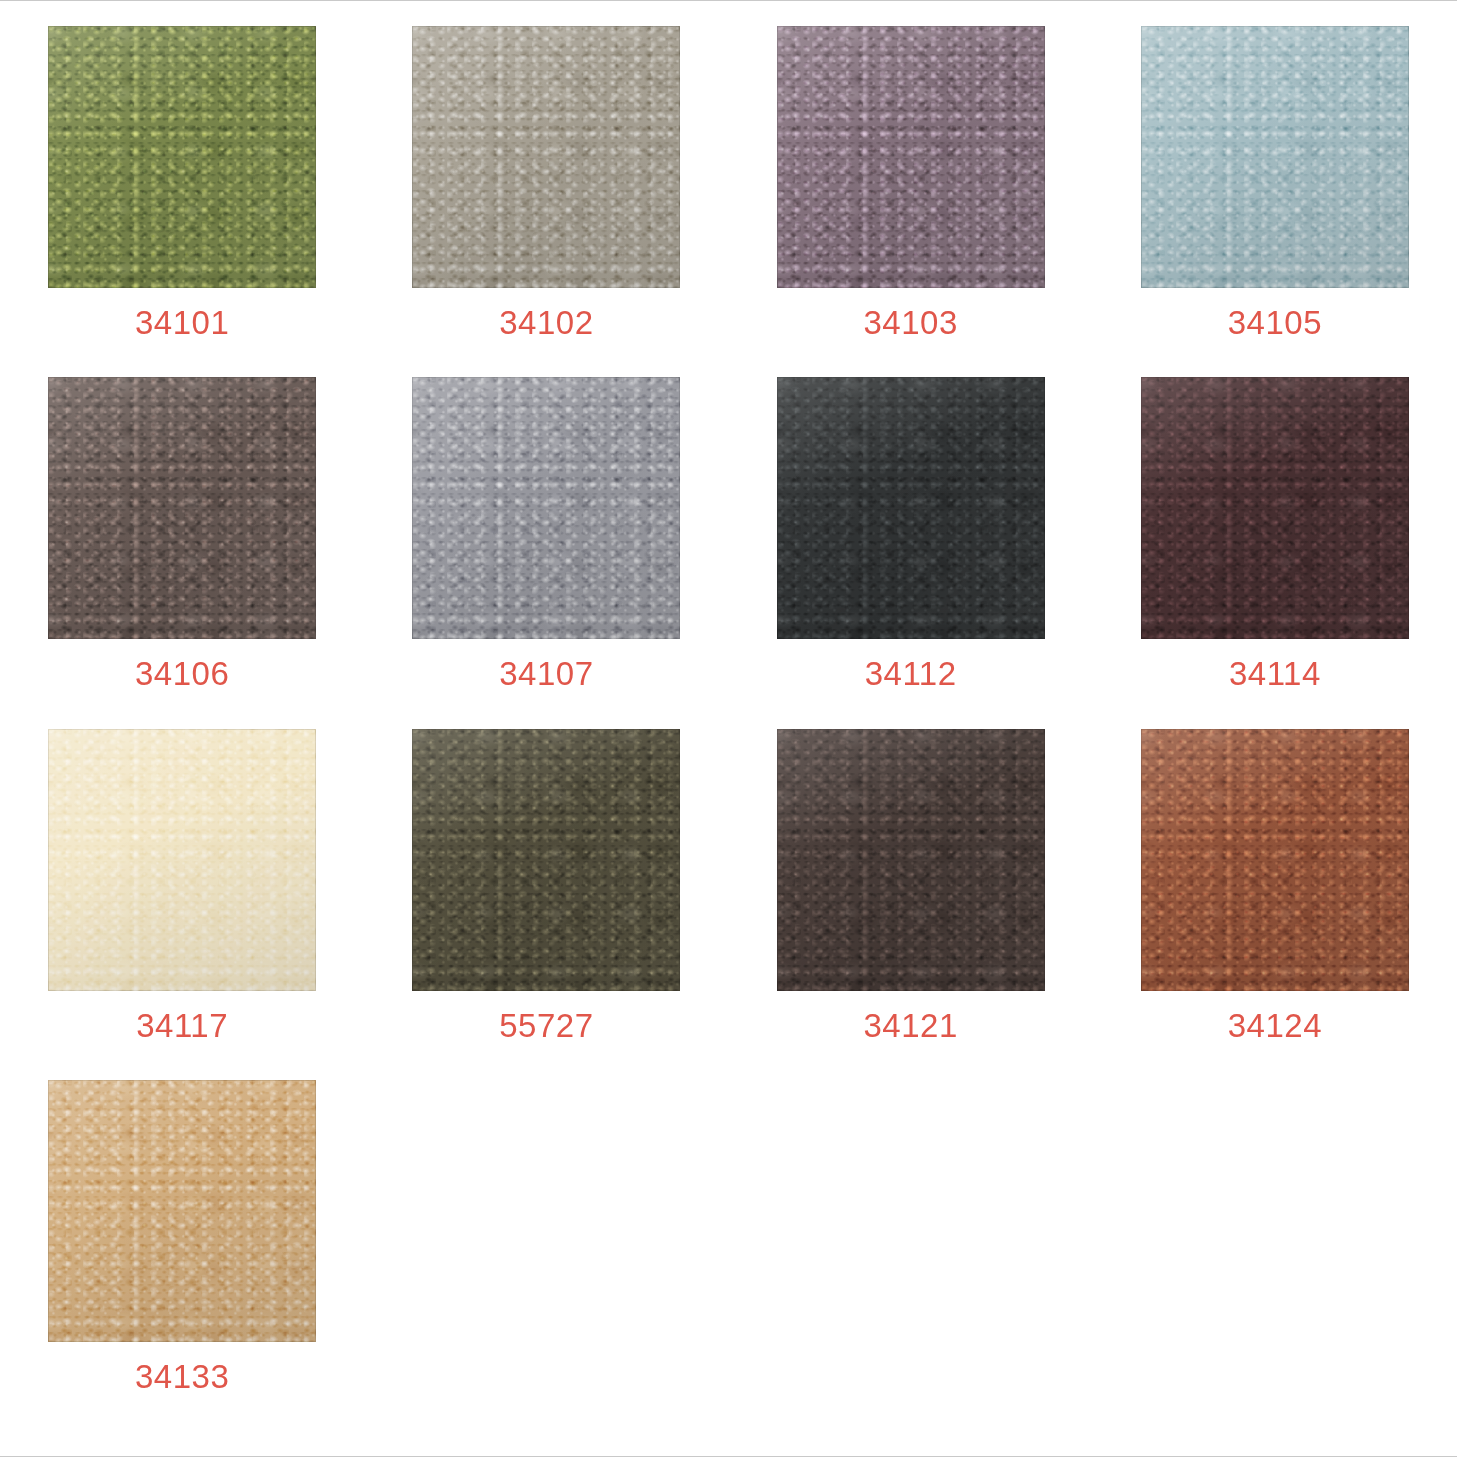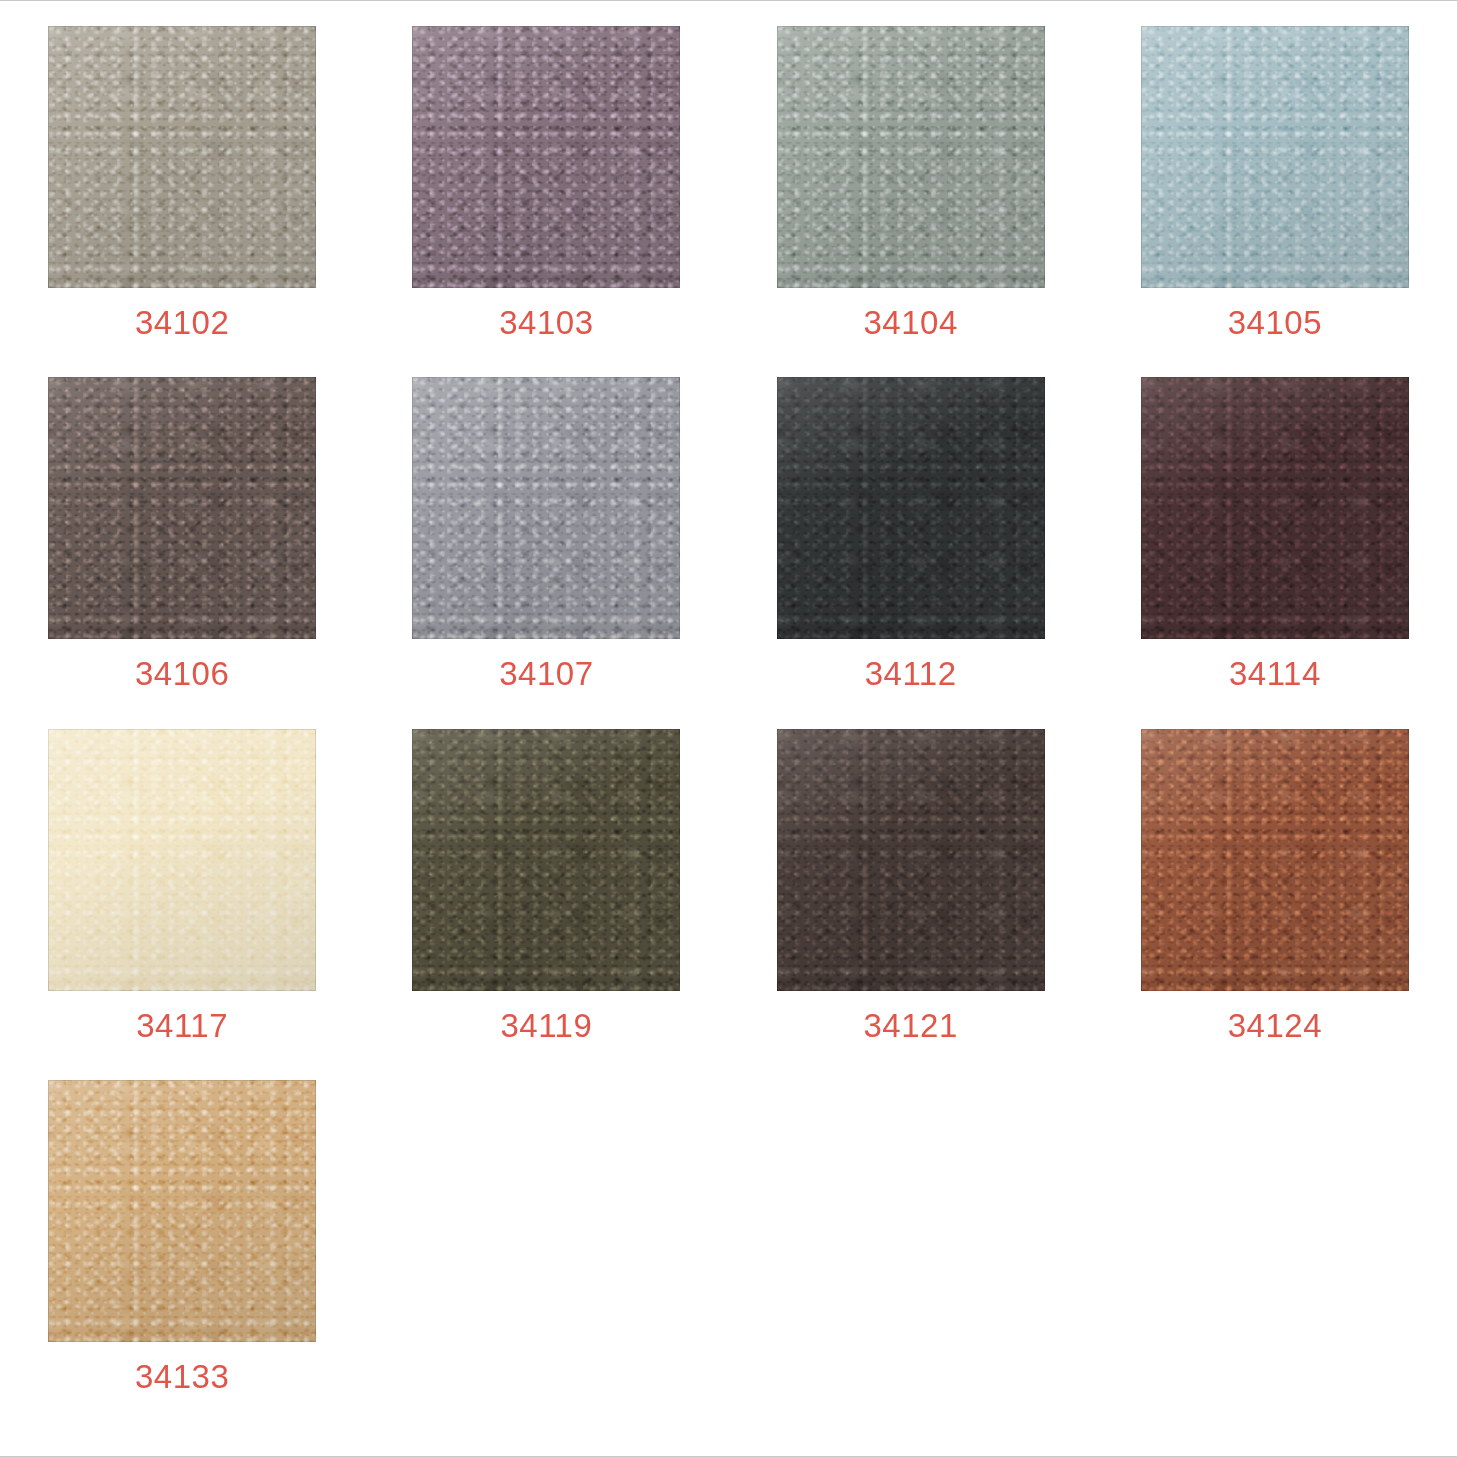--- a/index.html
+++ b/index.html
@@ -127,47 +127,47 @@
 </style>
 </head>
 <body>
 
 <div id="page">
 
   <div class="edge-rule top"></div>
 
   <div id="swatch-grid">
       <div class="swatch-cell">
+        <div class="swatch-chip" style="background-color: rgb(125, 138, 79);">
+          <div class="grain"></div>
+          <div class="grain2"></div>
+          <div class="grain3"></div>
+          <div class="sheen"></div>
+        </div>
+        <div class="swatch-label">34101</div>
+      </div>
+      <div class="swatch-cell">
         <div class="swatch-chip" style="background-color: rgb(169, 163, 150);">
           <div class="grain"></div>
           <div class="grain2"></div>
           <div class="grain3"></div>
           <div class="sheen"></div>
         </div>
         <div class="swatch-label">34102</div>
       </div>
       <div class="swatch-cell">
         <div class="swatch-chip" style="background-color: rgb(135, 116, 128);">
           <div class="grain"></div>
           <div class="grain2"></div>
           <div class="grain3"></div>
           <div class="sheen"></div>
         </div>
         <div class="swatch-label">34103</div>
       </div>
       <div class="swatch-cell">
-        <div class="swatch-chip" style="background-color: rgb(154, 163, 156);">
-          <div class="grain"></div>
-          <div class="grain2"></div>
-          <div class="grain3"></div>
-          <div class="sheen"></div>
-        </div>
-        <div class="swatch-label">34104</div>
-      </div>
-      <div class="swatch-cell">
         <div class="swatch-chip" style="background-color: rgb(168, 192, 198);">
           <div class="grain"></div>
           <div class="grain2"></div>
           <div class="grain3"></div>
           <div class="sheen"></div>
         </div>
         <div class="swatch-label">34105</div>
       </div>
       <div class="swatch-cell">
         <div class="swatch-chip" style="background-color: rgb(106, 92, 87);">
@@ -214,21 +214,21 @@
         </div>
         <div class="swatch-label">34117</div>
       </div>
       <div class="swatch-cell">
         <div class="swatch-chip" style="background-color: rgb(85, 81, 63);">
           <div class="grain"></div>
           <div class="grain2"></div>
           <div class="grain3"></div>
           <div class="sheen"></div>
         </div>
-        <div class="swatch-label">34119</div>
+        <div class="swatch-label">55727</div>
       </div>
       <div class="swatch-cell">
         <div class="swatch-chip" style="background-color: rgb(74, 62, 58);">
           <div class="grain"></div>
           <div class="grain2"></div>
           <div class="grain3"></div>
           <div class="sheen"></div>
         </div>
         <div class="swatch-label">34121</div>
       </div>

